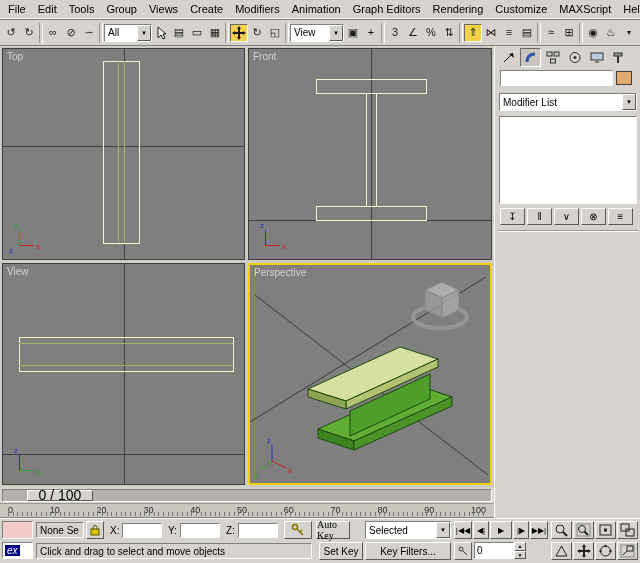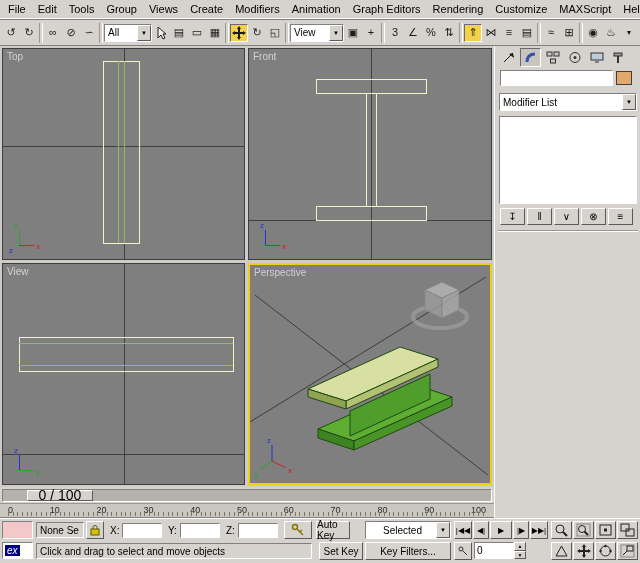--- a/index.html
+++ b/index.html
@@ -370,22 +370,22 @@
     <input class="sb field coord-field" style="left: 238px;" value="">
 
     <div class="sb win-btn" style="left:284px; top:2px; width:28px; height:18px;">
       <svg width="16" height="14">
           <circle cx="5" cy="4" r="2.5" fill="none" stroke="#8a7500" stroke-width="1.5"></circle>
           <line x1="7" y1="6" x2="13" y2="12" stroke="#8a7500" stroke-width="1.5"></line>
           <line x1="10" y1="9" x2="12" y2="7" stroke="#8a7500" stroke-width="1.5"></line>
         </svg>
     </div>
 
-    <div class="sb win-btn" style="left:316px; top:2px; width:34px; height:18px;">Auto Key</div>
-    <div class="sb combo" style="left:365px; top:2px; width:86px;text-align:center;">
+    <div class="sb win-btn" style="left:316px; top:2px; width:34px; height:18px;font-family:Liberation Serif, serif;">Auto Key</div>
+    <div class="sb combo" style="left:365px; top:2px; width:86px;">
       <span class="combo-text">Selected</span>
       <span class="combo-arrow">▼</span>
     </div>
 
     <div class="sb win-btn pb-btn" style="left:454px; top:2px; width:18px;">|◀◀</div>
     <div class="sb win-btn pb-btn" style="left:473px; top:2px; width:16px;">◀|</div>
     <div class="sb win-btn pb-btn" style="left:490px; top:2px; width:22px;">▶</div>
     <div class="sb win-btn pb-btn" style="left:513px; top:2px; width:16px;">|▶</div>
     <div class="sb win-btn pb-btn" style="left:530px; top:2px; width:18px;">▶▶|</div>
 

